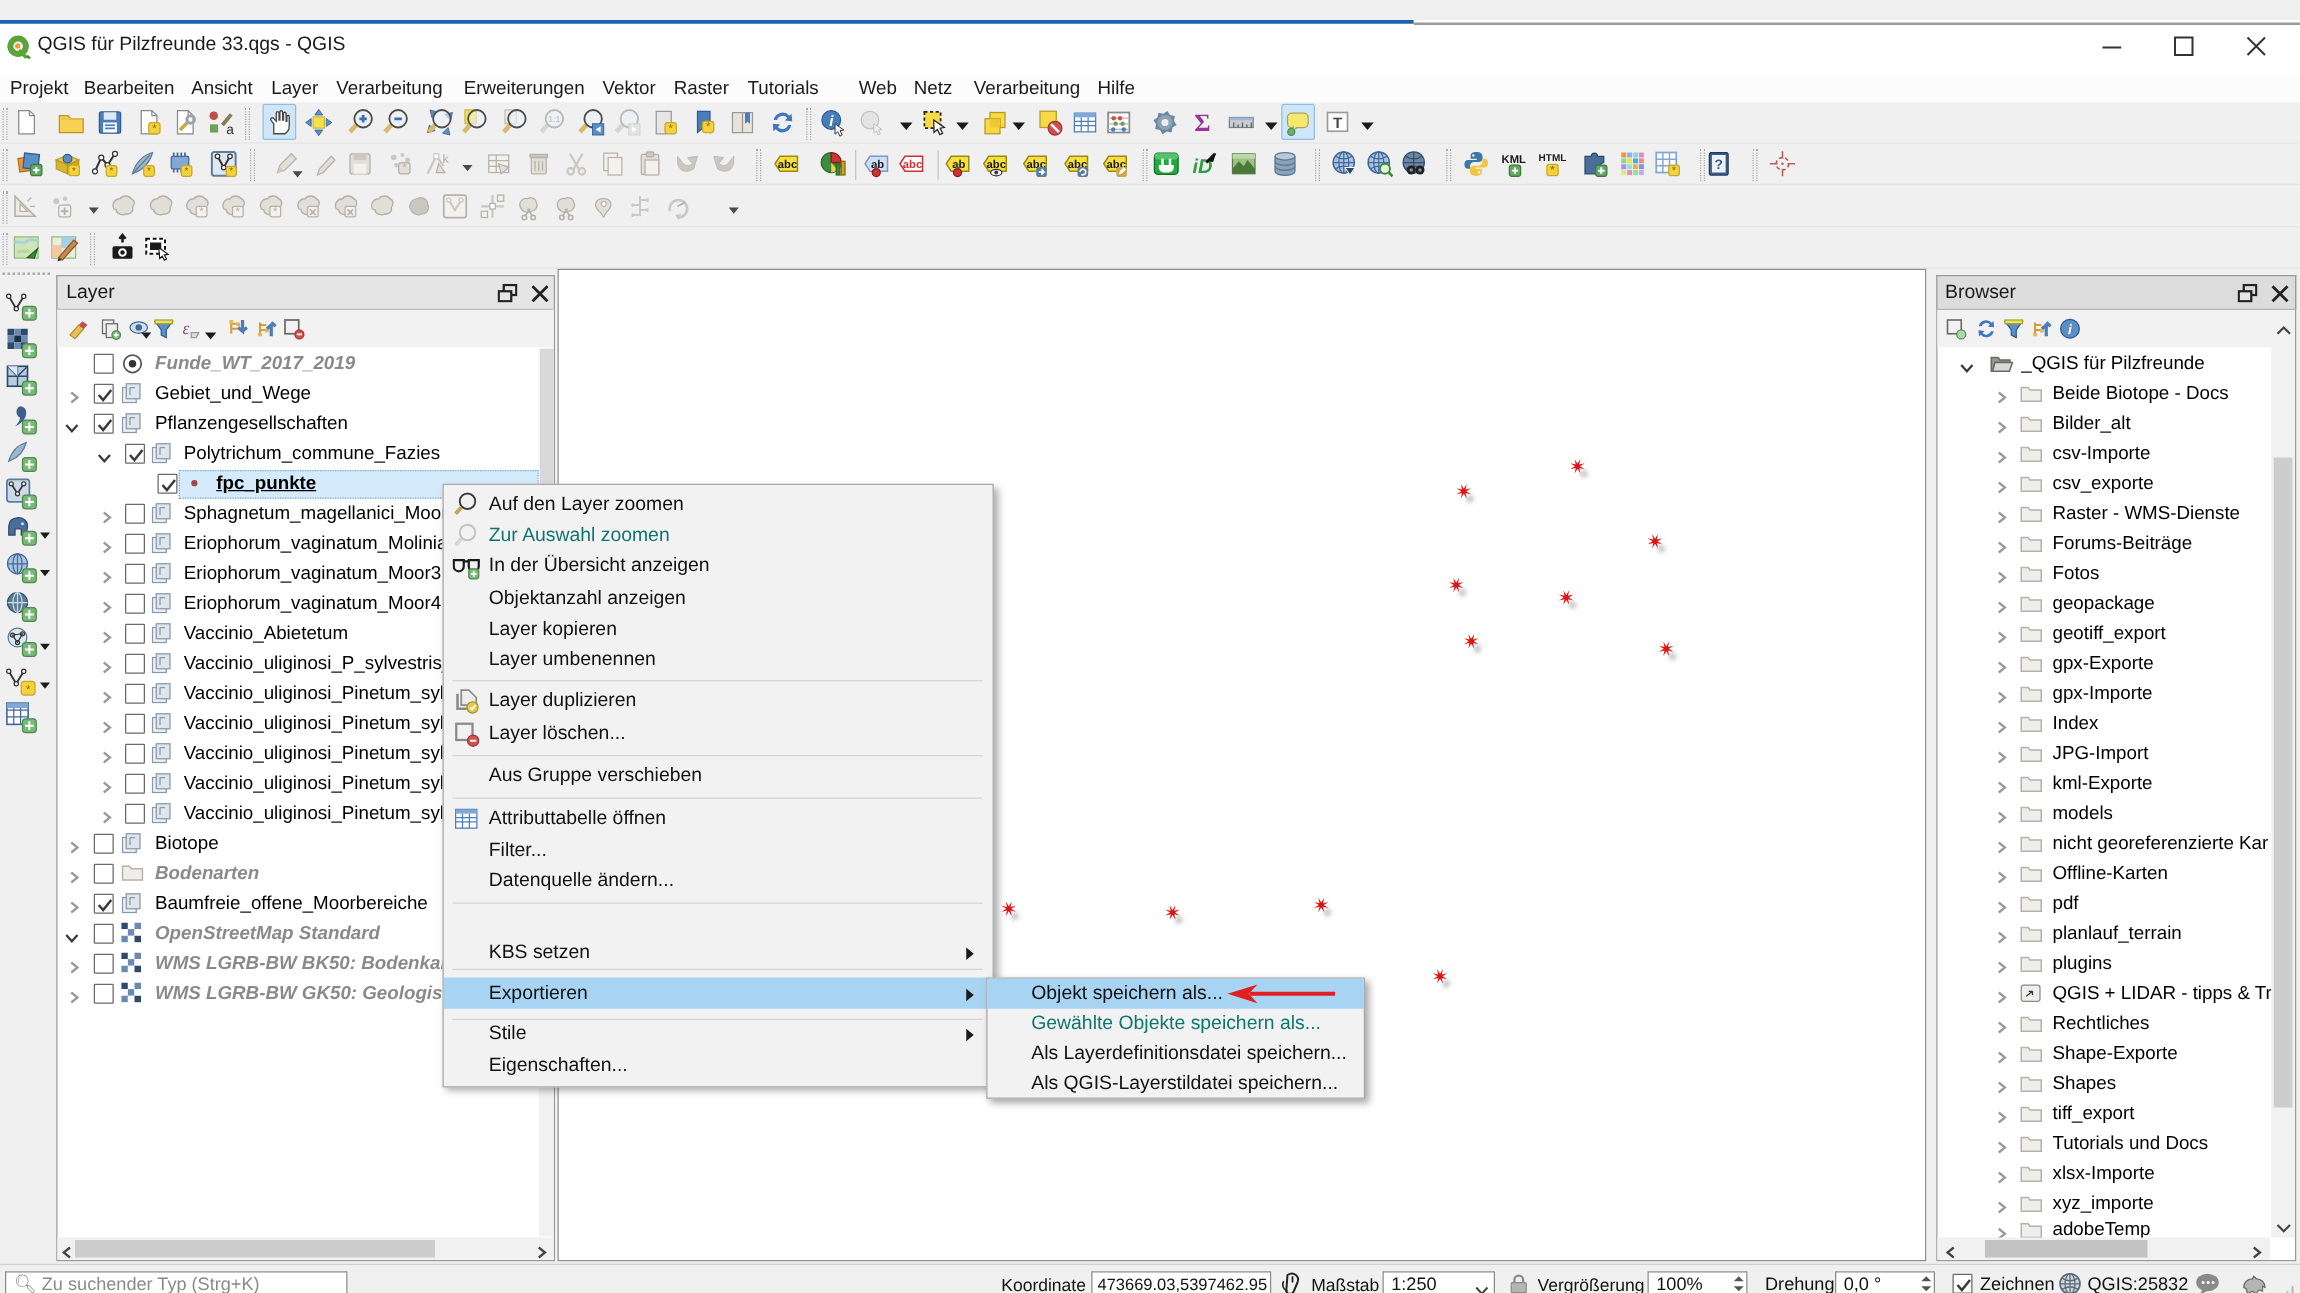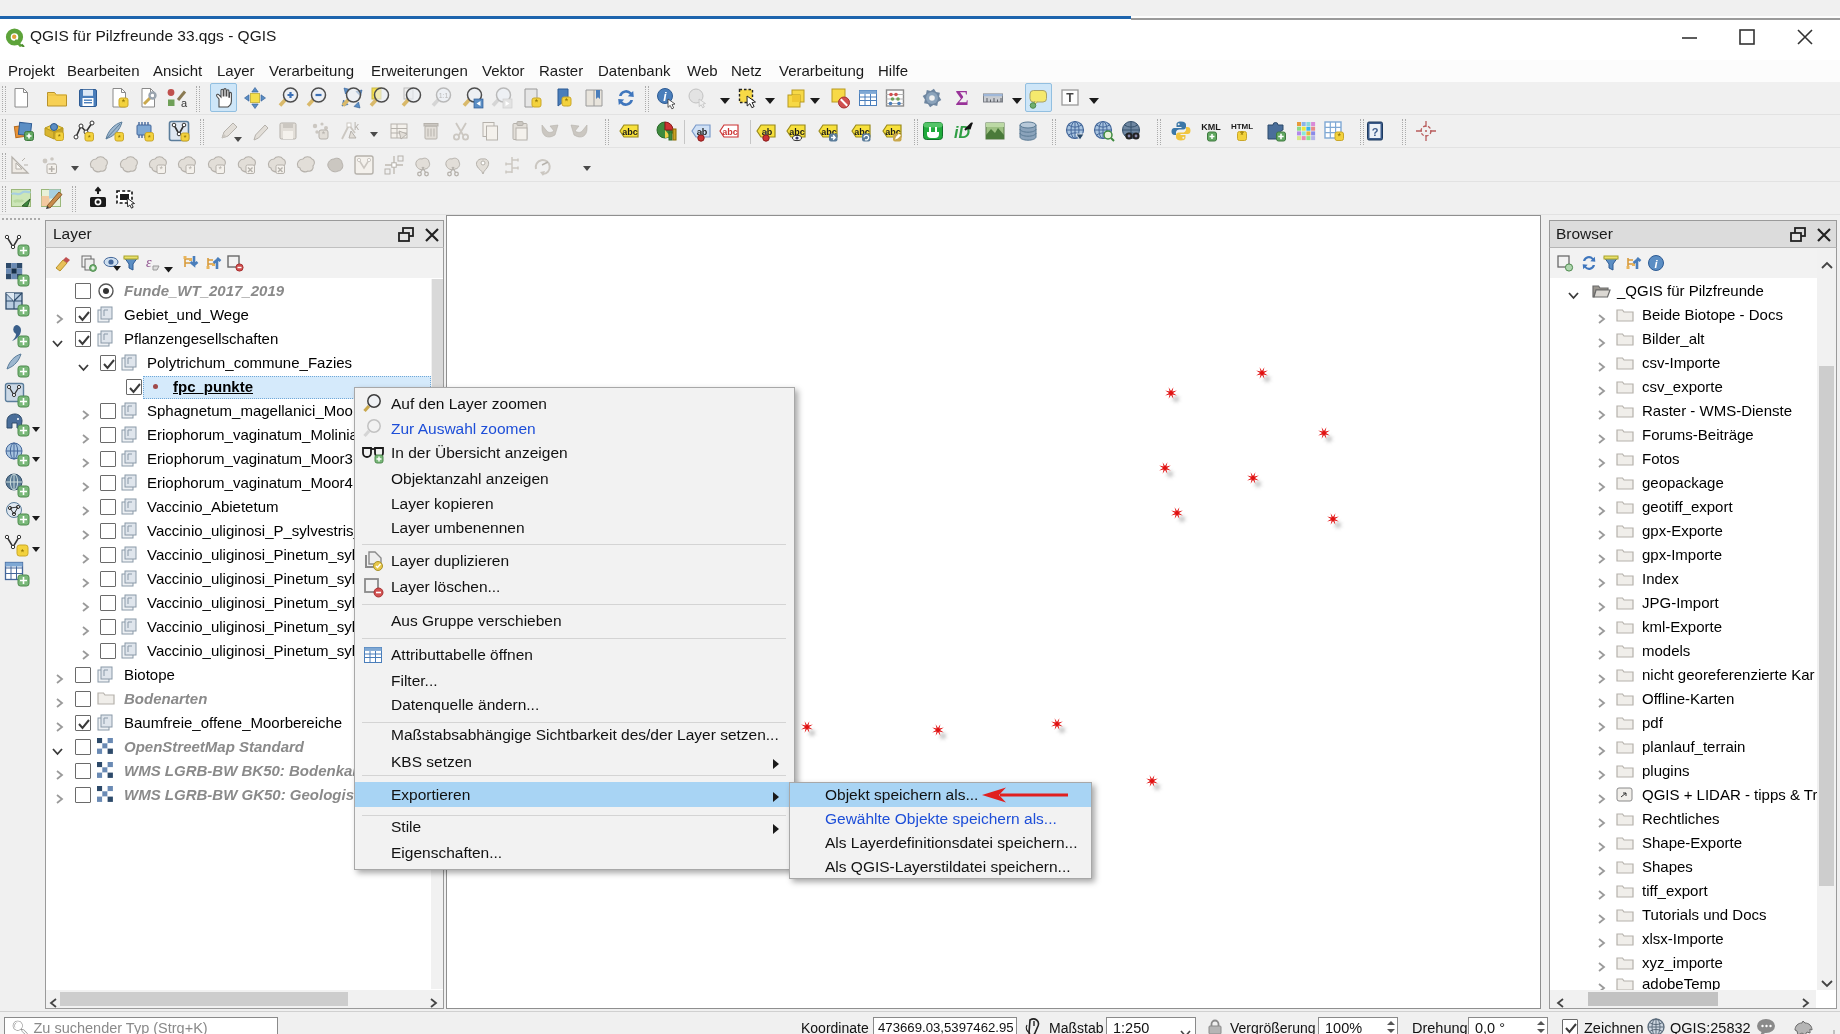--- a/index.html
+++ b/index.html
@@ -9,21 +9,21 @@
 .grip{position:absolute;width:4px;height:26px;border-left:1px dotted #ababab;border-right:1px dotted #ababab}
 .menu-item{position:absolute;top:44px;height:22px;line-height:22px;font-size:15px;color:#1a1a1a}
 .row{position:absolute;left:0;width:1840px;background:#f0f0f0}
 .hl{position:absolute;background:#cee6f8;border:1px solid #92bfe0;border-radius:2px}
 .treerow{position:absolute;height:24px;line-height:24px;font-size:15px;color:#000;white-space:nowrap}
 .chk{position:absolute;width:16px;height:16px;background:#fff;border:1.5px solid #6a6a6a;border-radius:1px}
 .chk svg{position:absolute;left:-1px;top:-1px}
 .ctx{position:absolute;background:#f2f2f2;border:1px solid #a8a8a8;box-shadow:3px 3px 6px rgba(0,0,0,.35)}
 .ci{position:absolute;height:25px;line-height:25px;font-size:15.5px;color:#111;white-space:nowrap}
 .csep{position:absolute;left:8px;right:8px;height:0;border-top:1px solid #d4d4d4}
-.gray{color:#1d4ed8}
+.gray{color:#0f766e}
 .marker{position:absolute;filter:drop-shadow(5px 6px 1px #d2d2d2)}
 .sb-lab{position:absolute;font-size:14.5px;color:#111;line-height:24px}
 .sb-box{position:absolute;background:#fff;border:1px solid #8a8a8a;font-size:14.5px;color:#111;line-height:20px;padding-left:6px}
 </style></head><body>
 <div id="app">
     <div class="abs" style="left:0;top:0;width:1840px;height:44px;background:#ffffff"></div>
     <div class="abs" style="left:0;top:0;width:1131px;height:3px;background:#1d64ad"></div>
     <div class="abs" style="left:1131px;top:0;width:709px;height:2px;background:#fdfdfd"></div>
     <div class="abs" style="left:1131px;top:2px;width:709px;height:2px;background:#9a9a9a"></div>
     <div class="abs" style="left:5px;top:12px"><svg width="20" height="19" viewBox="0 0 20 19">
@@ -41,21 +41,21 @@
       </svg></div>
     <div class="abs" style="left:0;top:44px;width:1840px;height:22px;background:#fcfcfc"></div>
     <div class="menu-item" style="left:8px">Projekt</div>
     <div class="menu-item" style="left:67px">Bearbeiten</div>
     <div class="menu-item" style="left:153px">Ansicht</div>
     <div class="menu-item" style="left:217px">Layer</div>
     <div class="menu-item" style="left:269px">Verarbeitung</div>
     <div class="menu-item" style="left:371px">Erweiterungen</div>
     <div class="menu-item" style="left:482px">Vektor</div>
     <div class="menu-item" style="left:539px">Raster</div>
-    <div class="menu-item" style="left:598px">Datenbank</div>
+    <div class="menu-item" style="left:598px">Tutorials</div>
     <div class="menu-item" style="left:687px">Web</div>
     <div class="menu-item" style="left:731px">Netz</div>
     <div class="menu-item" style="left:779px">Verarbeitung</div>
     <div class="menu-item" style="left:878px">Hilfe</div>
     <div class="row" style="top:66px;height:33px;border-bottom:1px solid #e2e2e2"></div>
     <div class="row" style="top:99px;height:33px;border-bottom:1px solid #e2e2e2"></div>
     <div class="row" style="top:132px;height:34px;border-bottom:1px solid #e2e2e2"></div>
     <div class="row" style="top:166px;height:33px;border-bottom:1px solid #e2e2e2"></div>
     <div class="grip" style="left:2px;top:70px"></div>
     <div class="tbi" style="left:9px;top:70px;width:24px;height:24px"><svg width="24" height="24" viewBox="0 0 24 24">
@@ -1396,21 +1396,20 @@
     <div class="csep" style="left:362px;top:622px;width:424px"></div>
     <div class="abs" style="left:362px;top:628px"><svg width="22" height="22" viewBox="0 0 22 22">
         <rect x="2.5" y="3.5" width="17" height="15" fill="#fff" stroke="#4a7ebb"></rect>
         <rect x="2.5" y="3.5" width="17" height="3.4" fill="#7fa8d4"></rect>
         <path d="M2.5 10h17M2.5 13.5h17M8 7v11.5M13.5 7v11.5" stroke="#4a7ebb"></path>
       </svg></div>
     <div class="ci" style="left:391px;top:626px">Attributtabelle öffnen</div>
     <div class="ci" style="left:391px;top:652px">Filter...</div>
     <div class="ci" style="left:391px;top:676px">Datenquelle ändern...</div>
     <div class="csep" style="left:362px;top:706px;width:424px"></div>
-    <div class="ci" style="left:391px;top:706px">Maßstabsabhängige Sichtbarkeit des/der Layer setzen...</div>
     <div class="ci" style="left:391px;top:733px">KBS setzen</div>
     <div class="abs" style="left:772px;top:740px"><svg width="8" height="12" viewBox="0 0 8 12">
         <path d="M1 1l6 5-6 5z" fill="#1a1a1a"></path>
       </svg></div>
     <div class="csep" style="left:362px;top:759px;width:424px"></div>
     <div class="abs" style="left:355px;top:766px;width:439px;height:25px;background:#a8d4f4"></div>
     <div class="ci" style="left:391px;top:766px">Exportieren</div>
     <div class="abs" style="left:772px;top:773px"><svg width="8" height="12" viewBox="0 0 8 12">
         <path d="M1 1l6 5-6 5z" fill="#1a1a1a"></path>
       </svg></div>

